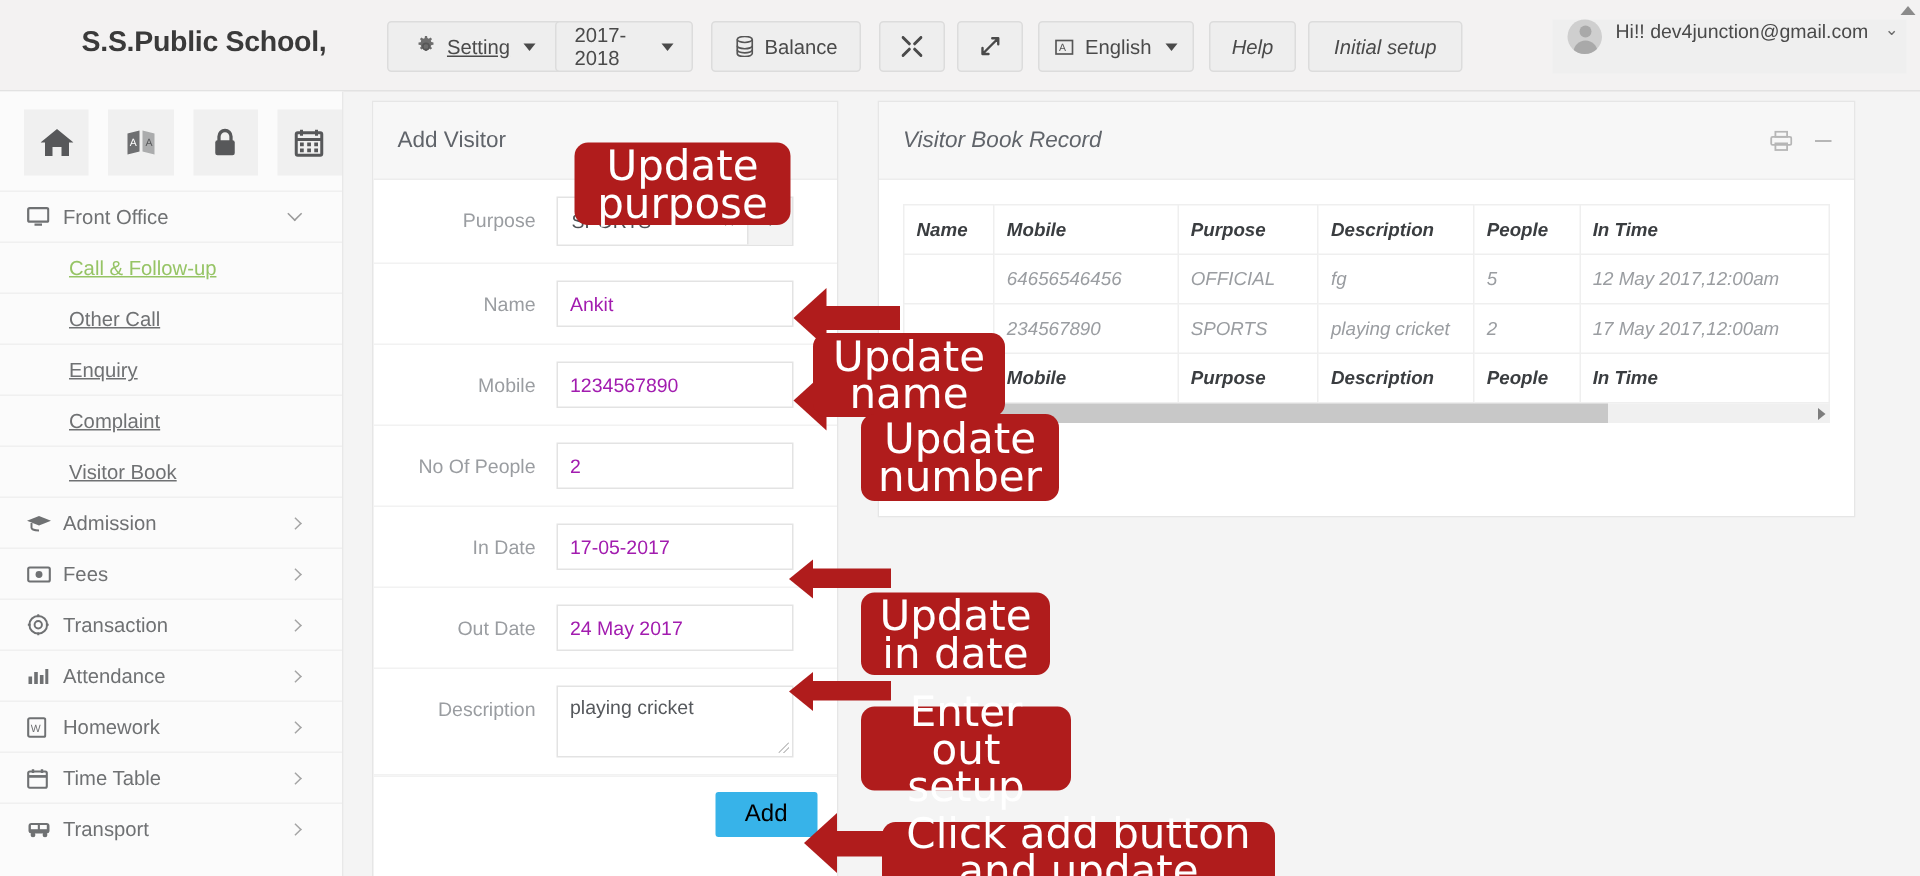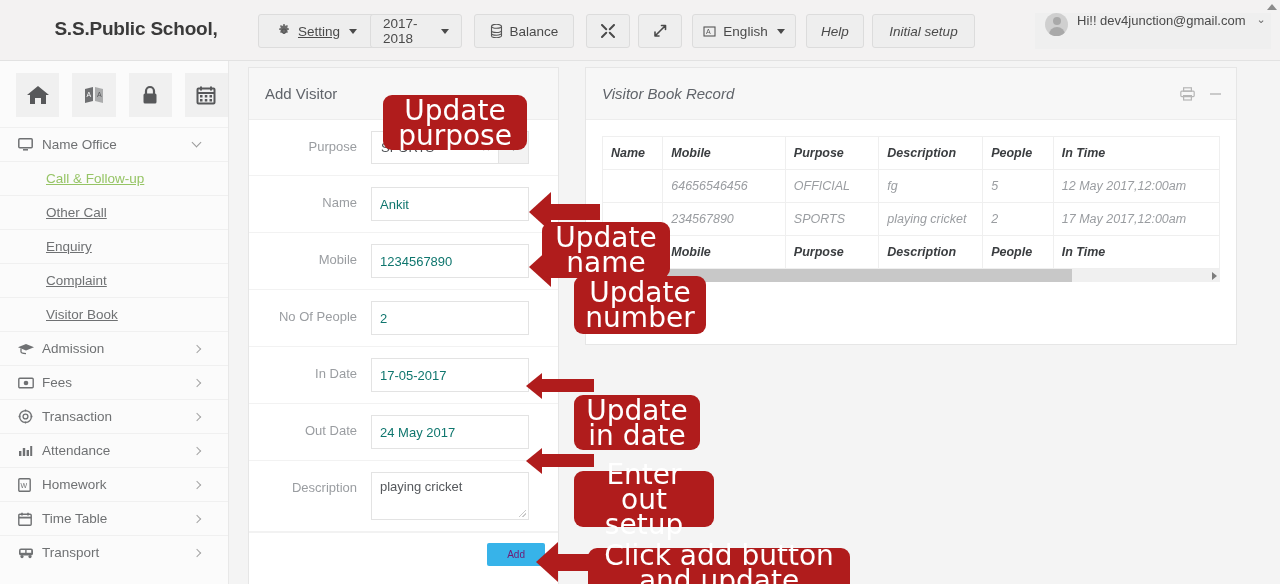--- a/index.html
+++ b/index.html
@@ -188,22 +188,22 @@
     padding-top: 8px;
     font-size: 13px;
     color: #9a9da1;
     line-height: 15px;
   }
   .fctl { flex: 1 1 auto; padding-right: 13px; }
   .finput {
     width: 158px; height: 31px;
     border: 1px solid #e3e3e3;
     background: #fff;
-    font-size: 13px; color: #0f766e;
-    padding: 16px 8px;
+    font-size: 13px; color: #a21caf;
+    padding: 4px 8px;
     display: flex; align-items: center;
   }
   .ftextarea {
     width: 158px; height: 48px;
     border: 1px solid #e3e3e3;
     background: #fff;
     font-size: 13px; color: #55585c;
     padding: 6px 8px;
     position: relative;
   }
@@ -234,22 +234,22 @@
     color: #818181;
     cursor: pointer;
   }
   .addrow {
     display: flex; justify-content: flex-end;
     padding: 10px 13px 0 0;
     border-top: 1px solid #f2f2f2;
   }
   .add-btn {
     background: #37b3e9;
-    color: #701a75;
-    font-size: 10px;
+    color: #000000;
+    font-size: 16px;
     border: none;
     padding: 6px 20px;
     border-radius: 2px;
     cursor: pointer;
   }
 
   
   #panel-record { left: 356px; top: 6px; width: 652px; height: 278px; font-style: italic; }
   table.rec { width: 100%; border-collapse: collapse; table-layout: fixed; }
   table.rec th, table.rec td {
@@ -453,21 +453,21 @@
 
     <div class="navlist">
 
       <div class="navitem">
         <span class="nicon">
           <svg width="15" height="13" viewBox="0 0 15 13">
               <rect x="0.8" y="0.8" width="13.4" height="9" rx="1" fill="none" stroke="#6f7173" stroke-width="1.5"></rect>
               <path d="M5 11.8h5" stroke="#6f7173" stroke-width="1.5"></path>
             </svg>
         </span>
-        <span class="nlabel">Name Office</span>
+        <span class="nlabel">Front Office</span>
         <span class="narrow chev-down"></span>
       </div>
 
       <div class="navitem sub active">
         <span class="nlabel">Call &amp; Follow-up</span>
       </div>
 
       <div class="navitem sub">
         <span class="nlabel">Other Call</span>
       </div>

